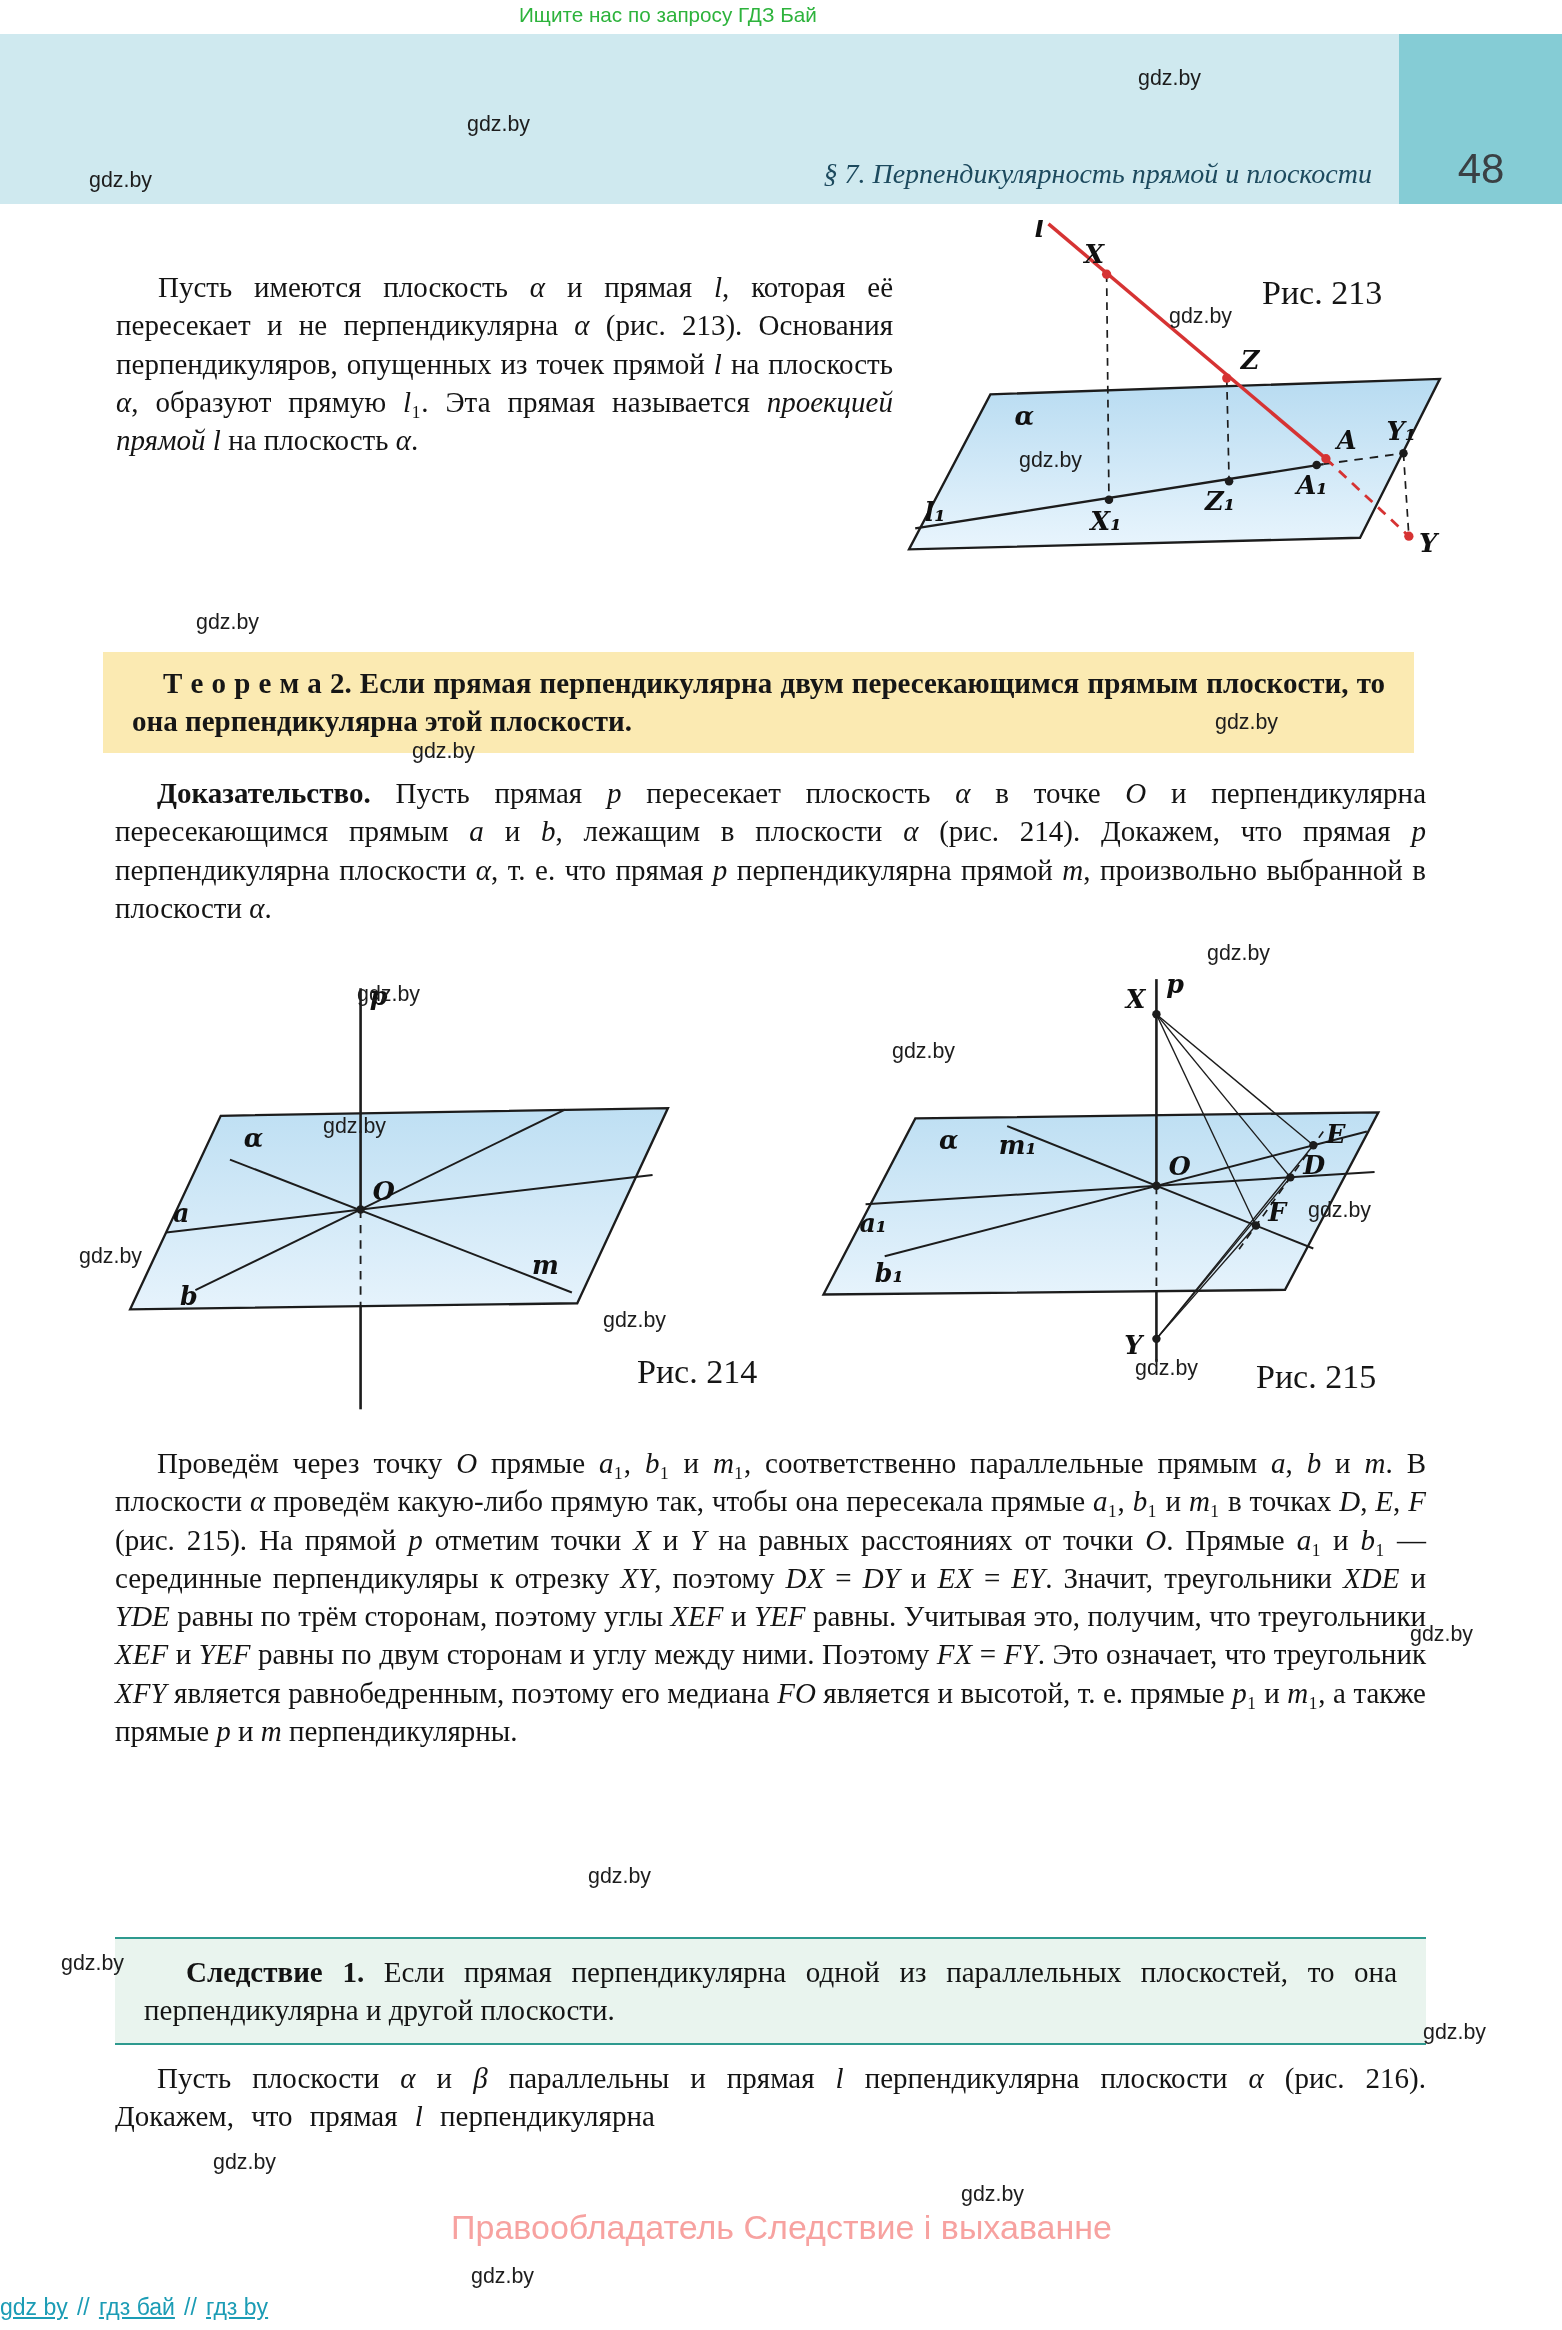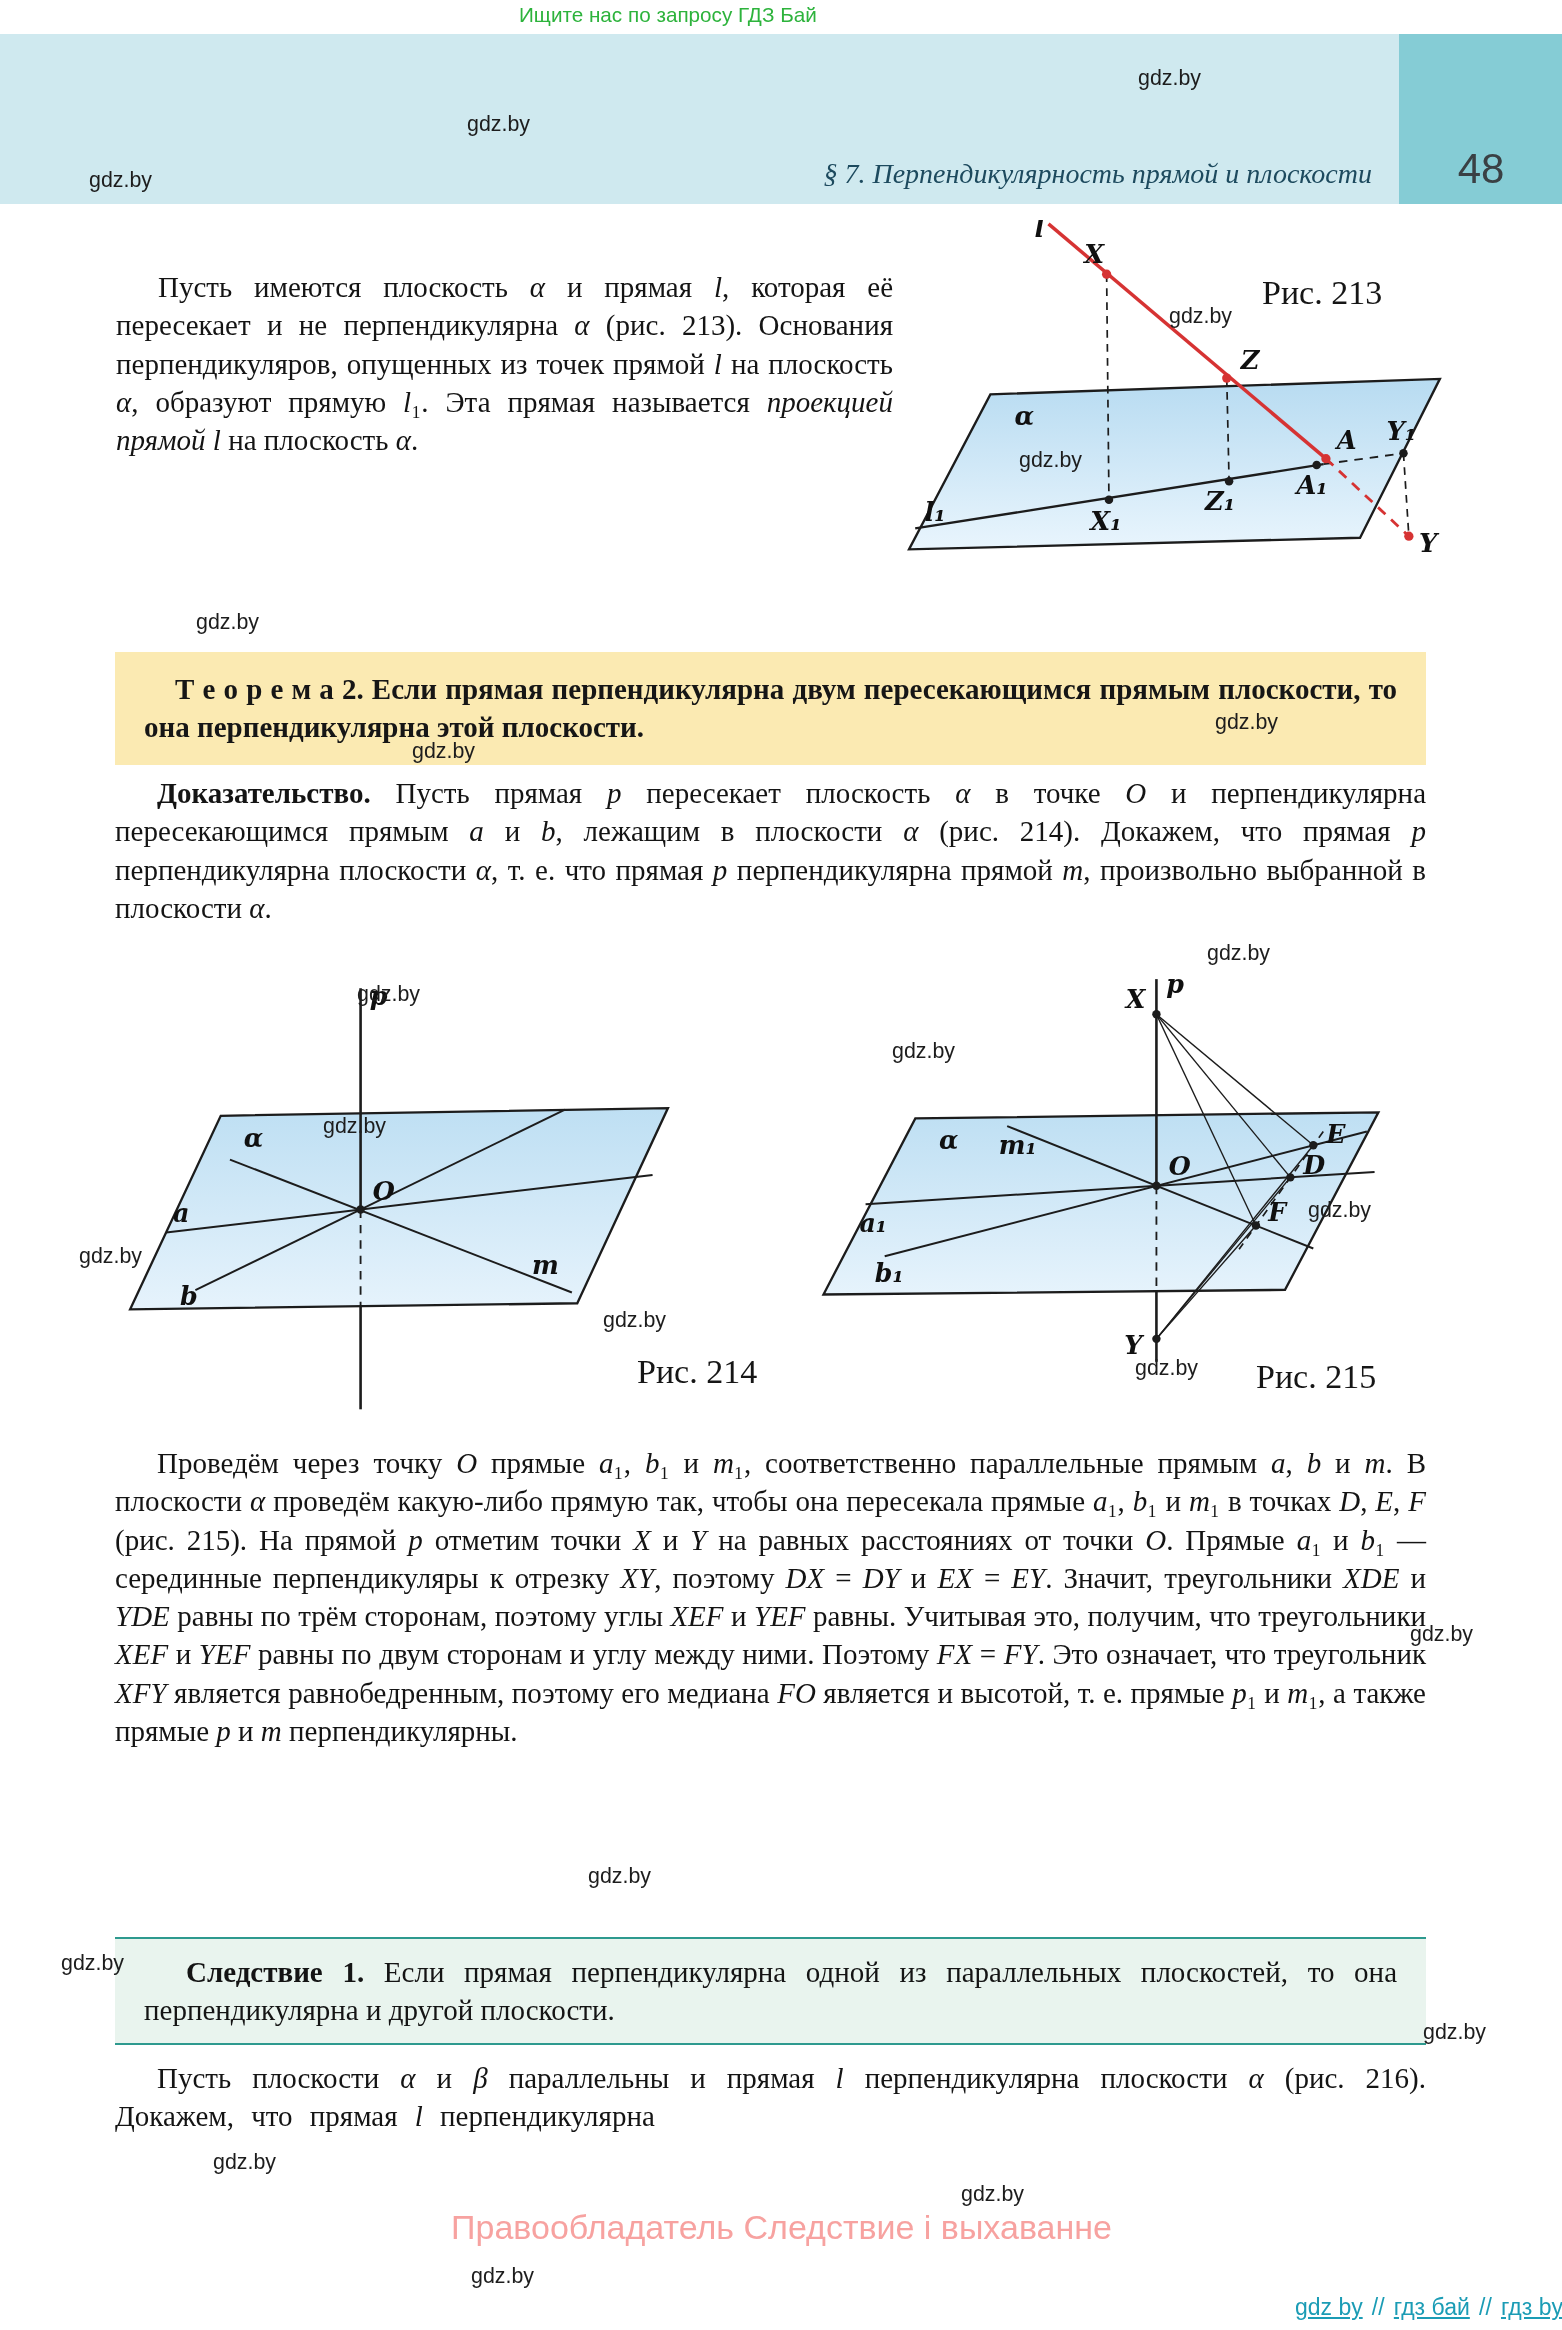--- a/index.html
+++ b/index.html
@@ -10,39 +10,39 @@
   .top-green{position:absolute;top:3.1px;left:519px;font-family:"Liberation Sans",sans-serif;
       font-size:20.7px;color:#2db33c;z-index:10;white-space:nowrap}
   .header-bar{position:absolute;top:34px;left:0;width:1563px;height:170px;background:#cfe9ef}
   .pagenum-box{position:absolute;top:0;right:0;width:164px;height:170px;background:#85ccd5}
   .pagenum{position:absolute;bottom:10.7px;left:0;width:100%;text-align:center;
       font-family:"Liberation Sans",sans-serif;font-size:42px;color:#3a4044}
   .header-title{position:absolute;right:191px;bottom:13.8px;font-style:italic;font-weight:normal;
       font-size:28px;color:#1d4a5e;white-space:nowrap}
   .para{position:absolute;font-size:29px;line-height:1.32;text-align:justify;color:#141414}
   .para p{margin:0;text-indent:42px}
-  .theorem-box{position:absolute;left:115px;top:652px;width:1311px;box-sizing:border-box;
-      background:#fbeab2;padding:19px 29px;font-size:29px;line-height:1.3;font-weight:bold;
+  .theorem-box{position:absolute;left:103px;top:652px;width:1311px;box-sizing:border-box;
+      background:#fbeab2;padding:13px 29px;font-size:29px;line-height:1.3;font-weight:bold;
       text-align:justify;color:#161616}
   .theorem-box p{margin:0;text-indent:31px}
   .corollary-box{position:absolute;left:115px;top:1937px;width:1311px;box-sizing:border-box;
       background:#e9f4ee;border-top:2.3px solid #2e9a8f;border-bottom:2.3px solid #2e9a8f;
       padding:13.8px 29px;font-size:29px;line-height:1.32;text-align:justify;color:#141414}
   .corollary-box p{margin:0;text-indent:42px}
   #intro{left:116px;top:268px;width:777px}
   #proof{left:115px;top:774px;width:1311px}
   #mainproof{left:115px;top:1444px;width:1311px}
   #finalp{left:115px;top:2059px;width:1311px;word-spacing:10px}
   .fig{position:absolute}
   .figcap{position:absolute;font-size:34px;color:#161616;z-index:5;white-space:nowrap}
   .fig-label{font-family:"DejaVu Serif","Liberation Serif",serif;font-style:italic;
       font-weight:bold;font-size:33px;fill:#101010}
   .footer-line{position:absolute;top:2208px;left:0;width:100%;text-align:center;
       font-family:"Liberation Sans",sans-serif;font-size:34px;color:#f7a2a0;z-index:4}
-  .bottom-links{position:absolute;top:2294px;left:0;width:100%;text-align:right;
+  .bottom-links{position:absolute;top:2294px;left:0;width:100%;text-align:left;
       font-family:"Liberation Sans",sans-serif;font-size:23px;color:#1b9cb5}
   .bottom-links .lnk{text-decoration:underline;cursor:pointer}
   .bottom-links .sep{margin:0 9.2px}
 </style>
 </head>
 <body>
 
 <div id="page">
 
   <div class="top-green">Ищите нас по запросу ГДЗ Бай</div>

